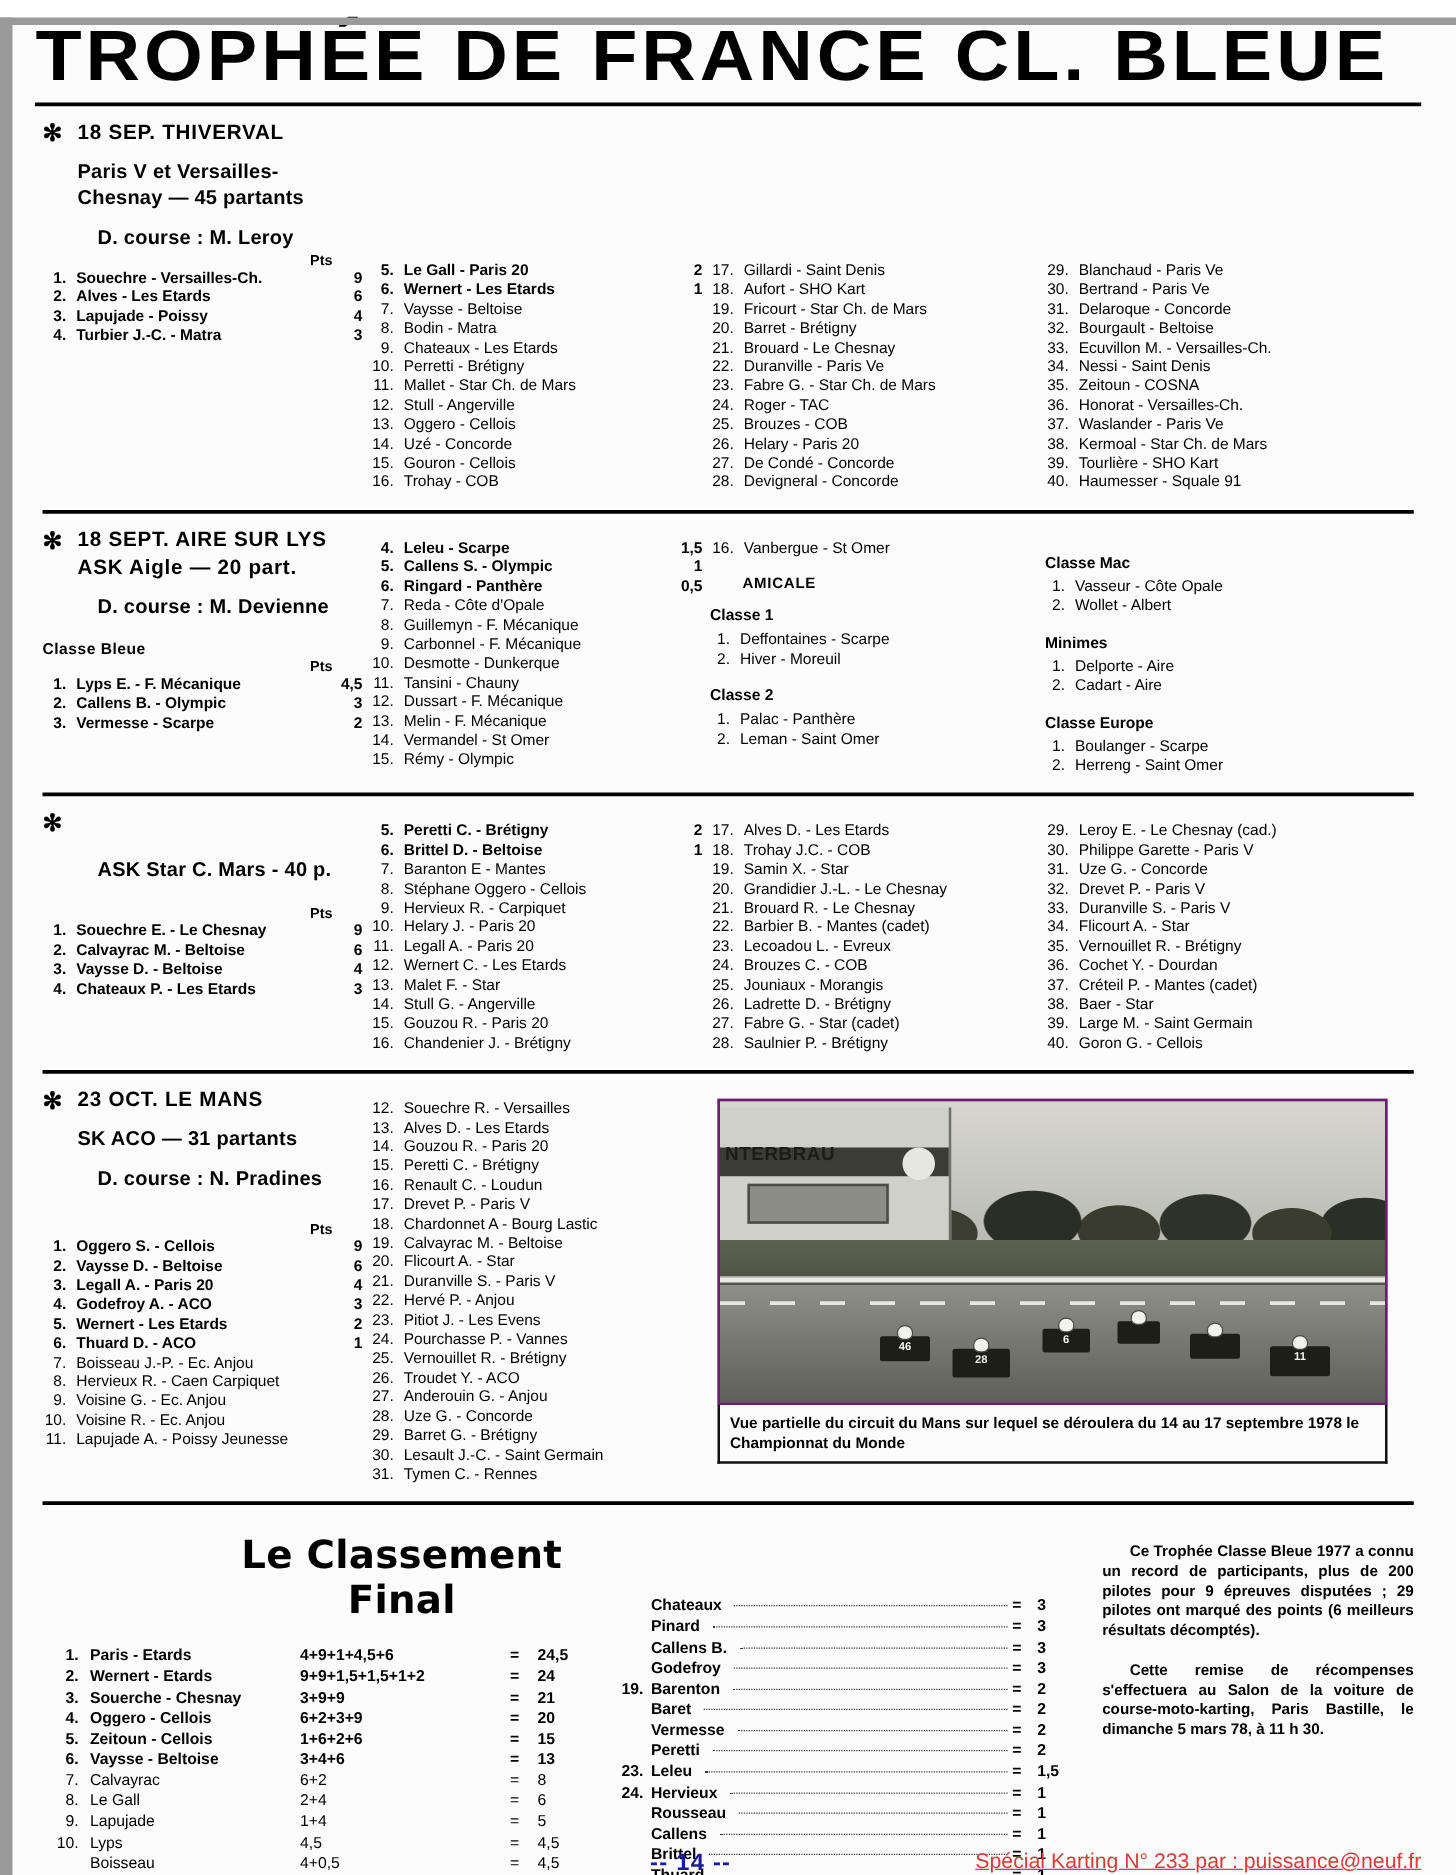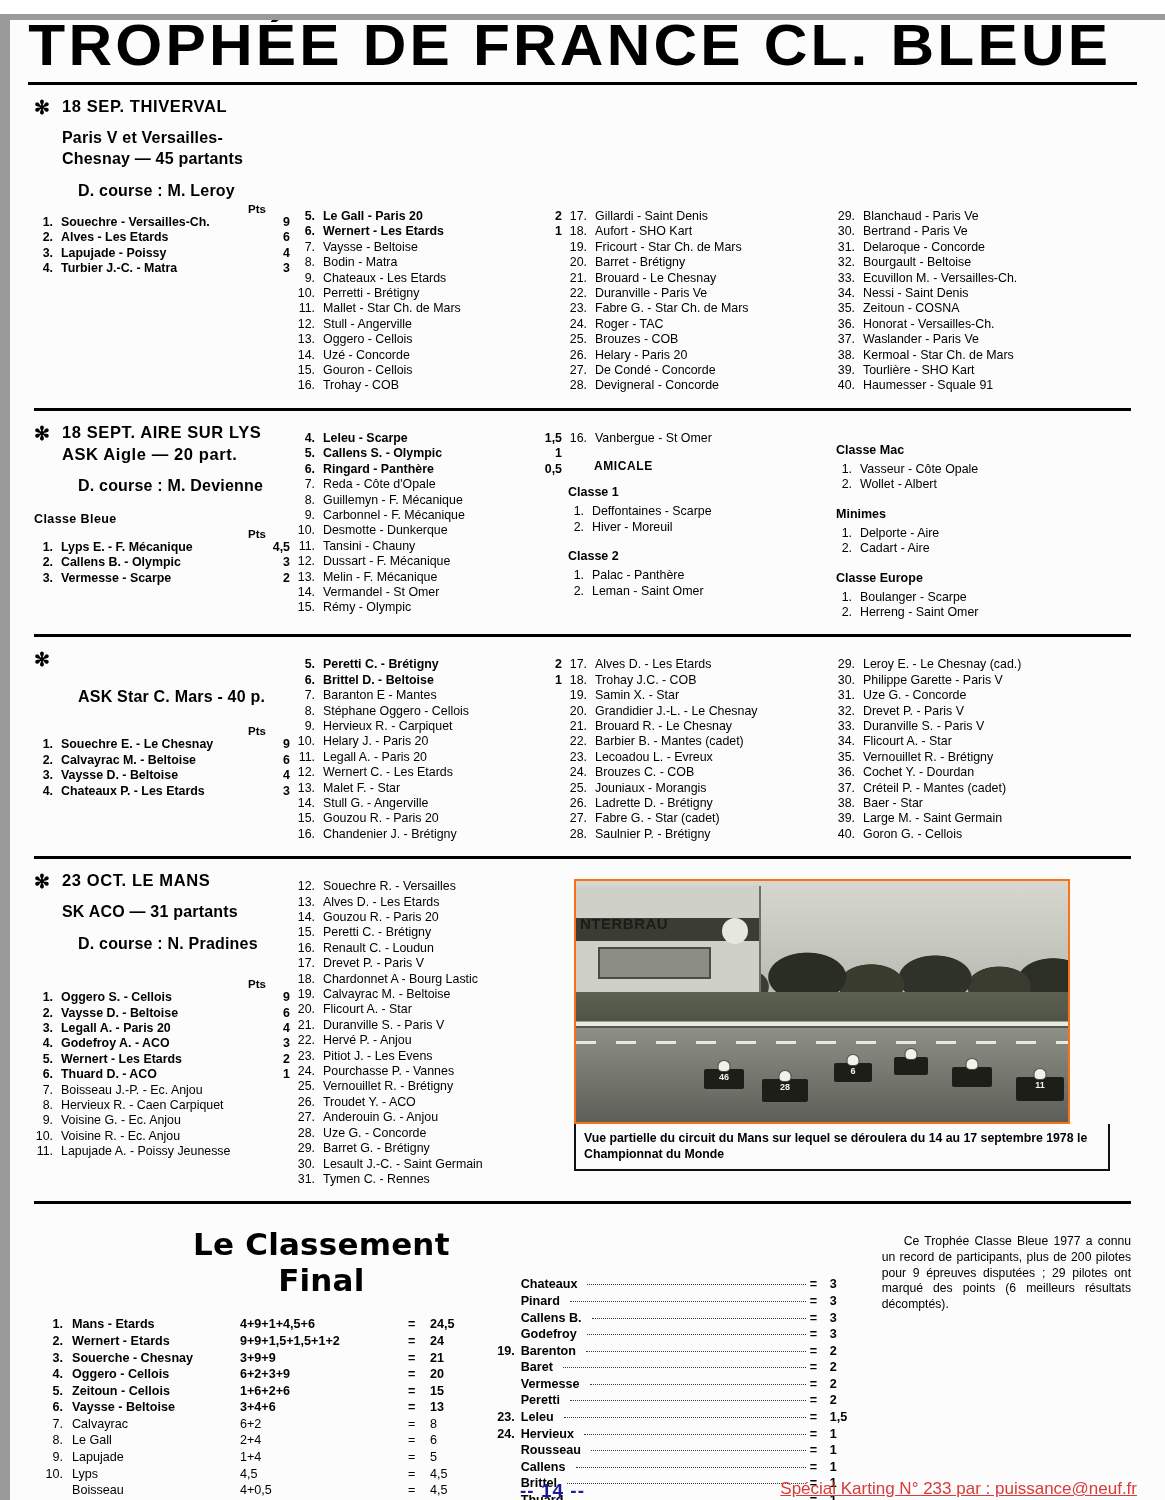--- a/index.html
+++ b/index.html
@@ -96,22 +96,22 @@
   .sub-list .num { width:24px; flex:0 0 24px; }
 
   .grp-head { font-size:12.5px; font-weight:700; margin:14px 0 5px 0; }
   .grp-head.first { margin-top:12px; }
   .amicale { font-size:12px; font-weight:700; margin:13px 0 11px 26px; letter-spacing:0.6px;}
 
   
   .photo-wrap { width:536px; margin-left:6px; }
   .photo {
     position:relative;
-    width:496px; height:245px;
-    border:2px solid #f97316;
+    width:536px; height:245px;
+    border:2px solid #701a75;
     background:#6d6f66;
     overflow:hidden;
   }
   .sky { position:absolute; left:0; top:0; width:100%; height:46%;
          background:linear-gradient(#d7d7cf,#b9bbb2); }
   .trees { position:absolute; left:0; top:20%; width:100%; height:33%;
     background:
       radial-gradient(ellipse 46px 30px at 8% 70%, #35382c 60%, transparent 62%),
       radial-gradient(ellipse 58px 36px at 20% 62%, #2d3026 60%, transparent 62%),
       radial-gradient(ellipse 50px 32px at 33% 72%, #3a3d30 60%, transparent 62%),
@@ -177,21 +177,21 @@
   .frow .fpt { width:40px; flex:0 0 40px; text-align:left; }
   .frow.b { font-weight:700; }
 
   .drow { display:flex; align-items:baseline; font-size:12.6px; line-height:16.6px; white-space:nowrap; font-weight:700;justify-content:space-between; }
   .drow .dn  { width:28px; text-align:right; padding-right:6px; flex:0 0 28px; }
   .drow .dnm { flex:0 0 auto; padding-right:6px; }
   .drow .dots { flex:1 1 auto; border-bottom:1px dotted #3a3a3a; position:relative; top:-3px; margin:0 4px; }
   .drow .deq { flex:0 0 20px; }
   .drow .dpt { flex:0 0 34px; text-align:left; }
 
-  .note { font-size:12.2px; line-height:15.6px; font-weight:400; text-align:justify; margin:0 0 17px 0; }
+  .note { font-size:12.2px; line-height:15.6px; font-weight:700; text-align:justify; margin:0 0 17px 0; }
   .note .ind { display:inline-block; width:22px; }
 
   
   .footer { position:absolute; left:0; bottom:12px; width:100%; }
   .pagenum {
     position:absolute; left:520px; bottom:0;
     font-size:19px; font-weight:700; color:#1b1b9e; letter-spacing:1px;
   }
   .credit {
     position:absolute; right:28px; bottom:3px;
@@ -995,21 +995,21 @@
   </div>
   <div class="sec-rule-top"></div>
 
   <div class="final-sec">
     <div class="final-cols">
       <div class="fc-left">
         <div class="final-title" style="text-align:center;margin-left:120px">Le Classement Final</div>
         <div id="finLeft">
             <div class="frow b">
               <span class="fn">1.</span>
-              <span class="fnm">Mans - Etards</span>
+              <span class="fnm">Paris - Etards</span>
               <span class="fcalc">4+9+1+4,5+6</span>
               <span class="feq">=</span>
               <span class="fpt">24,5</span>
             </div>
             <div class="frow b">
               <span class="fn">2.</span>
               <span class="fnm">Wernert - Etards</span>
               <span class="fcalc">9+9+1,5+1,5+1+2</span>
               <span class="feq">=</span>
               <span class="fpt">24</span>
@@ -1186,20 +1186,21 @@
               <span class="dots"></span>
               <span class="deq">=</span>
               <span class="dpt">1</span>
             </div>
           </div>
       </div>
       <div class="fc-right">
         <div style="height:18px"></div>
         <div id="finNotes">
             <p class="note"><span class="ind"></span><span>Ce Trophée Classe Bleue 1977 a connu un record de participants, plus de 200 pilotes pour 9 épreuves disputées ; 29 pilotes ont marqué des points (6 meilleurs résultats décomptés).</span></p>
+            <p class="note"><span class="ind"></span><span>Cette remise de récompenses s'effectuera au Salon de la voiture de course-moto-karting, Paris Bastille, le dimanche 5 mars 78, à 11 h 30.</span></p>
           </div>
       </div>
     </div>
   </div>
 
   <div class="footer">
     <div class="pagenum" style="color: rgb(27, 27, 158);">-- 14 --</div>
     <div class="credit" style="color: rgb(217, 58, 58);">Spécial Karting N° 233 par :  puissance@neuf.fr</div>
   </div>
 

